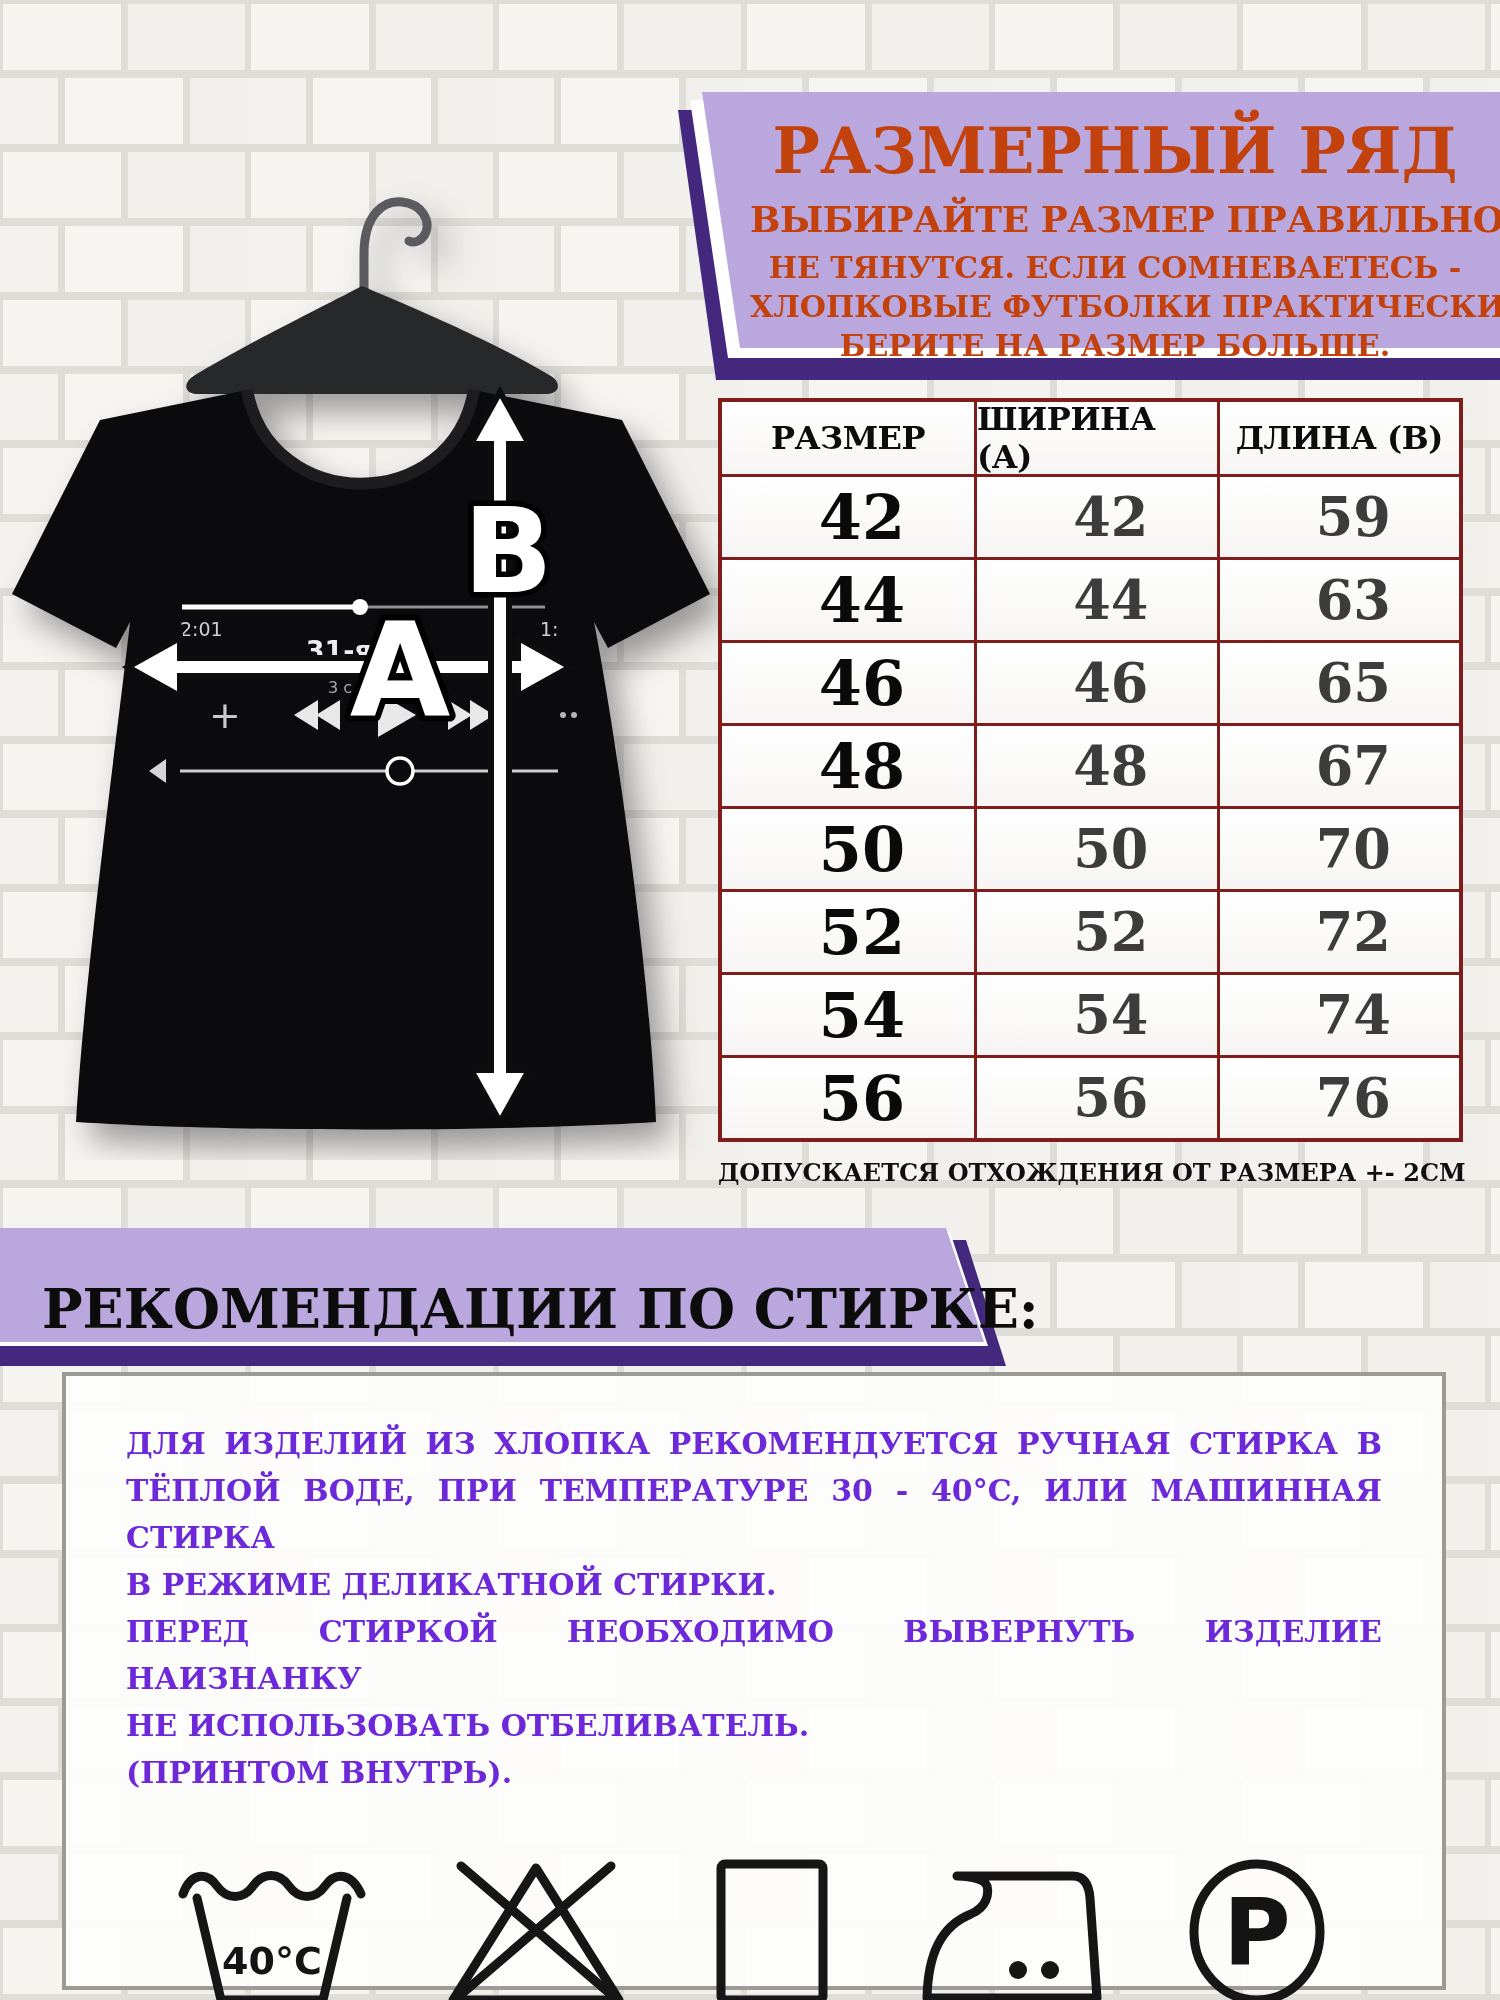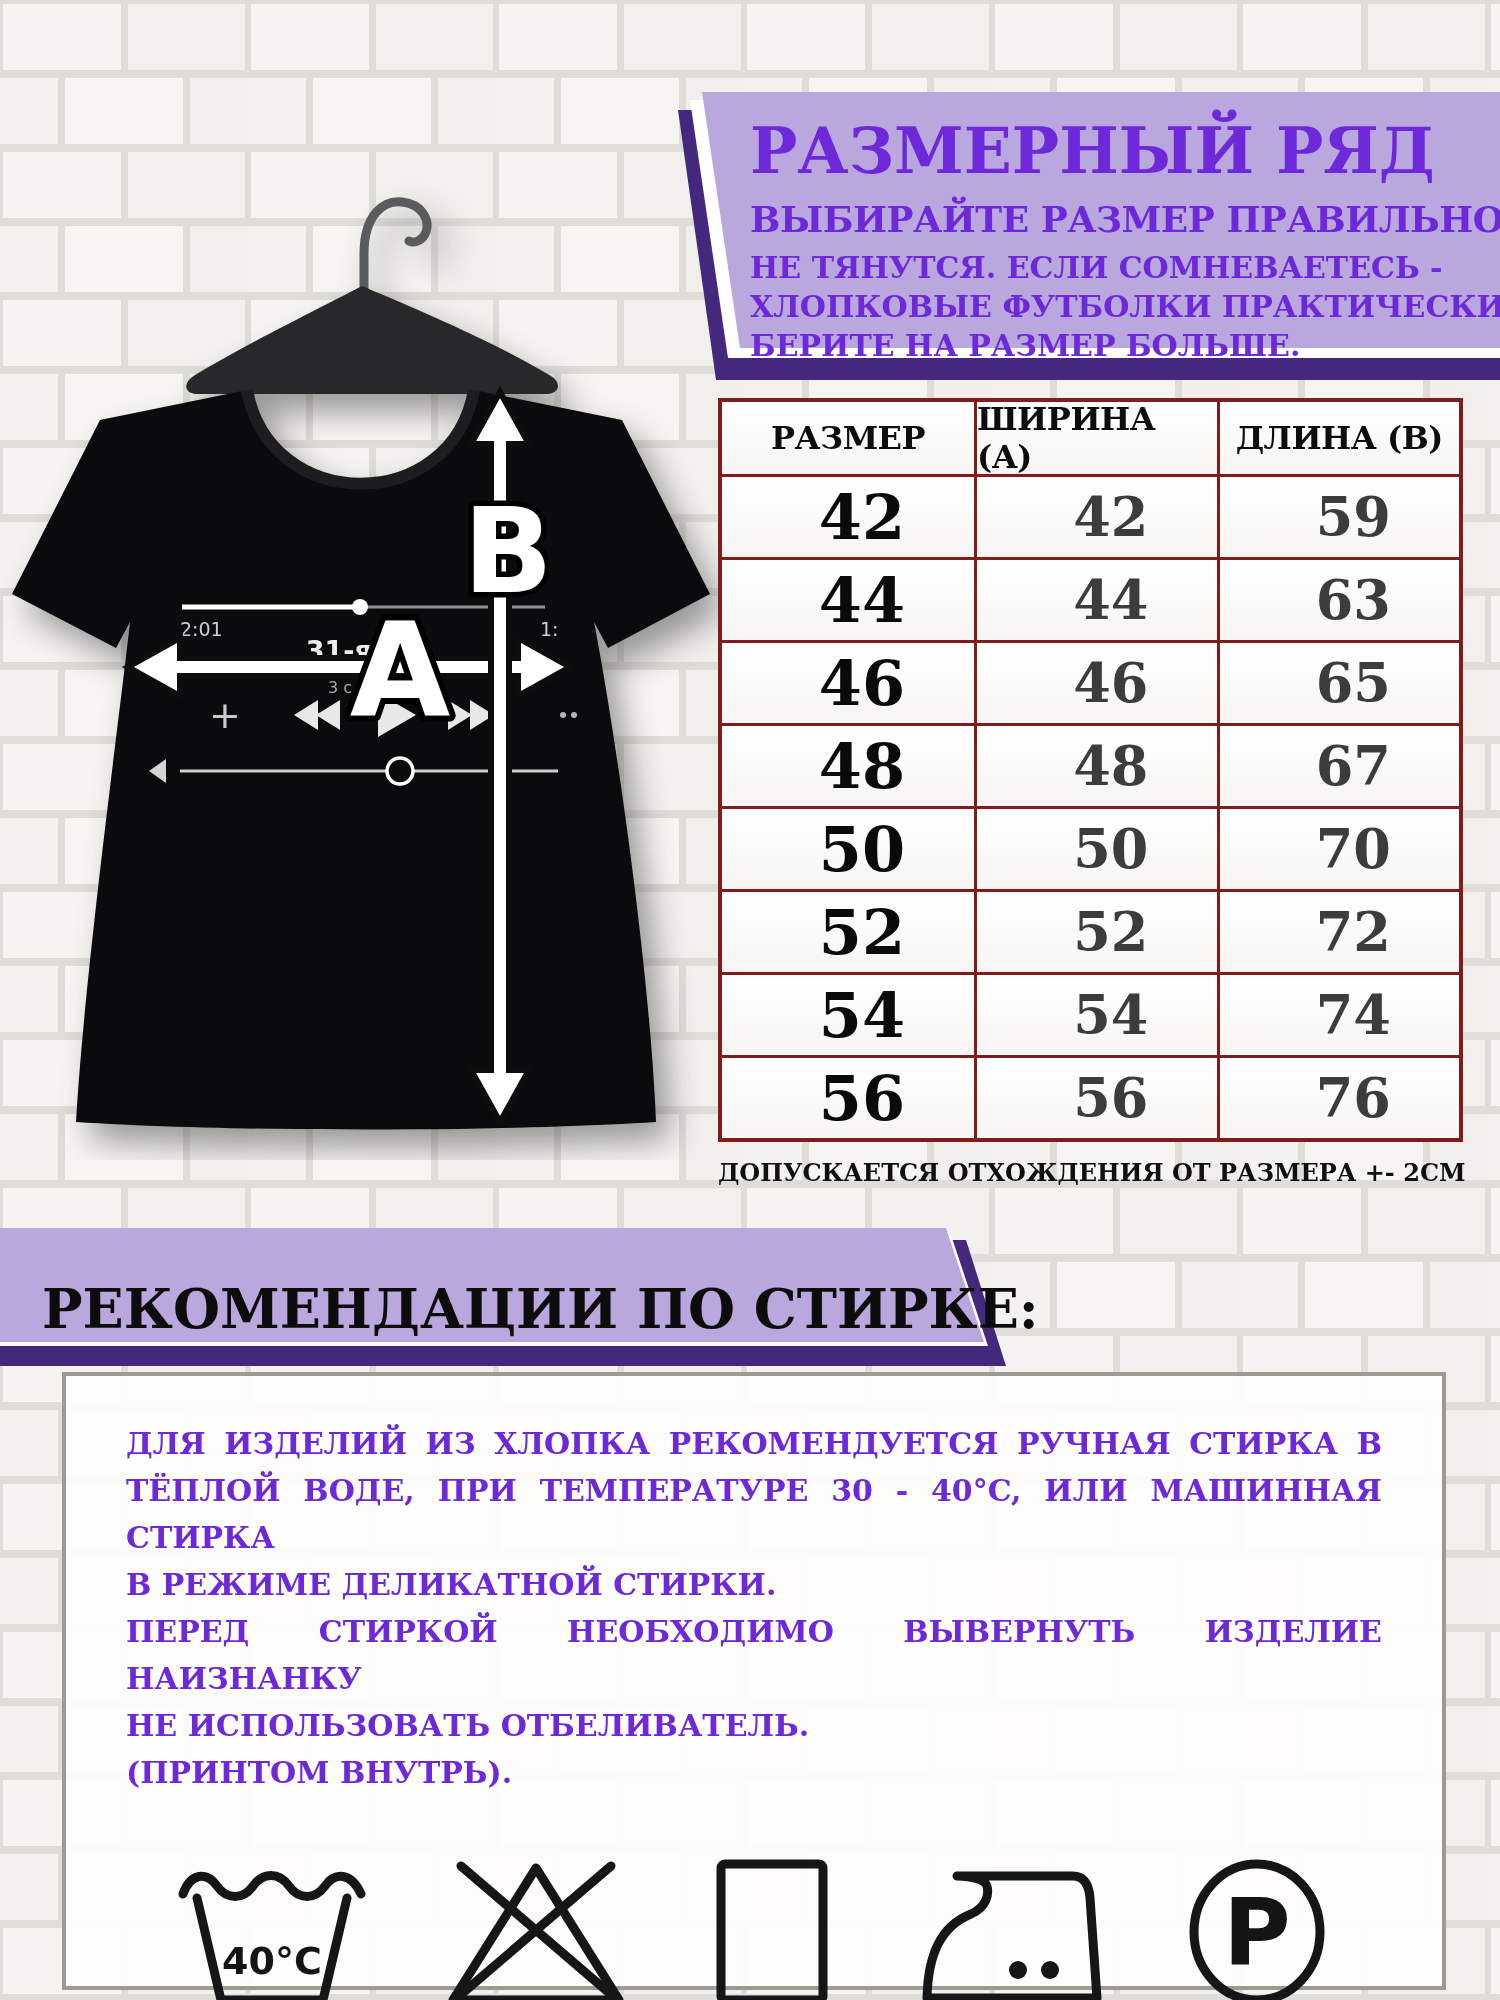--- a/index.html
+++ b/index.html
@@ -14,21 +14,21 @@
   .pr-title{font-family:"DejaVu Sans",sans-serif;font-size:27px;font-weight:bold;fill:#ededed;}
   .pr-sub{font-family:"DejaVu Sans",sans-serif;font-size:16px;fill:#a8a8a8;}
   .pr-plus{font-family:"DejaVu Sans",sans-serif;font-size:38px;fill:#c9c9c9;}
   .arrow{fill:#ffffff;stroke:#0d0d0d;stroke-width:6;stroke-linejoin:miter;}
   .measure-letter{font-family:"DejaVu Sans",sans-serif;font-weight:bold;fill:#ffffff;
                   stroke:#000;stroke-linejoin:round;paint-order:stroke;text-anchor:middle;}
 
   
   .hdr{position:absolute;left:620px;top:90px;width:880px;height:300px;z-index:2;}
   .hdr svg,.wash-banner svg{position:absolute;left:0;top:0;width:100%;height:100%;}
-  .hdr-text{position:absolute;left:130px;top:0;width:730px;text-align:left;color:#6d28d9;}
+  .hdr-text{position:absolute;left:130px;top:0;width:730px;text-align:center;color:#c2410c;}
   .hdr-title{margin-top:24px;font-size:63px;font-weight:bold;white-space:nowrap;}
   .hdr-sub{margin-top:10px;font-size:36px;font-weight:bold;letter-spacing:-0.5px;white-space:nowrap;}
   .hdr-note{margin-top:8px;font-size:30px;font-weight:bold;line-height:39px;}
   .hdr-note div{white-space:nowrap;}
 
   
   .size-table{position:absolute;left:718px;top:398px;width:745px;z-index:2;display:grid;
               grid-template-columns:252px 1fr 1fr;background:#7f1d1d;padding:4px;gap:3px;box-sizing:border-box;}
   .t-row{display:contents;}
   .cell{background:linear-gradient(180deg,#ffffff 0%,#f6f5f3 100%);display:flex;align-items:center;justify-content:center;}

